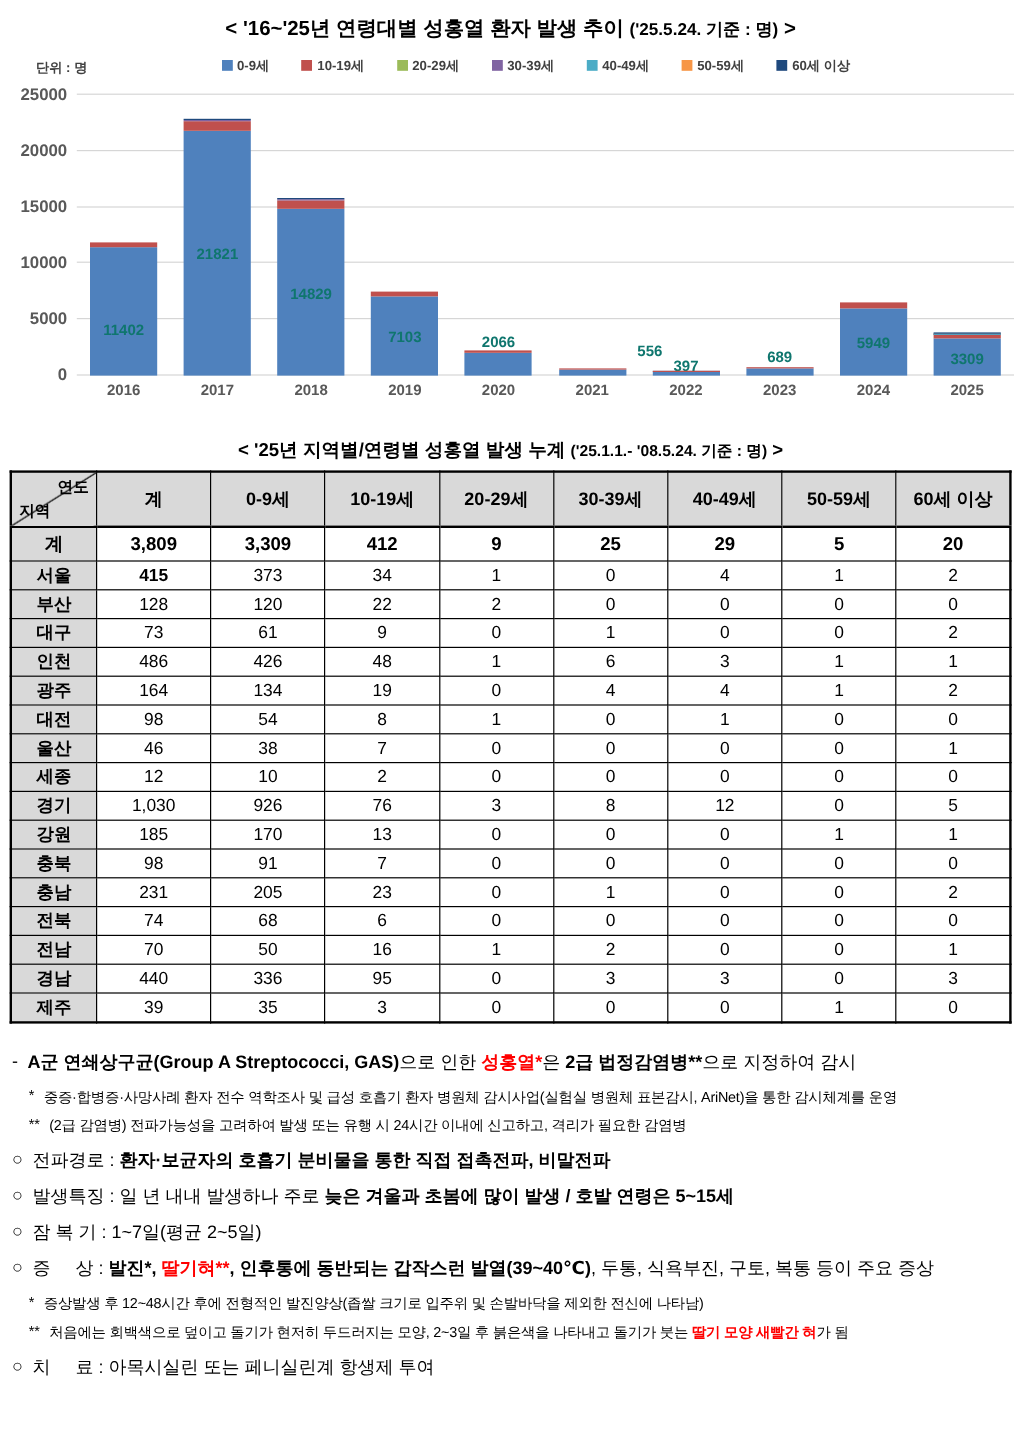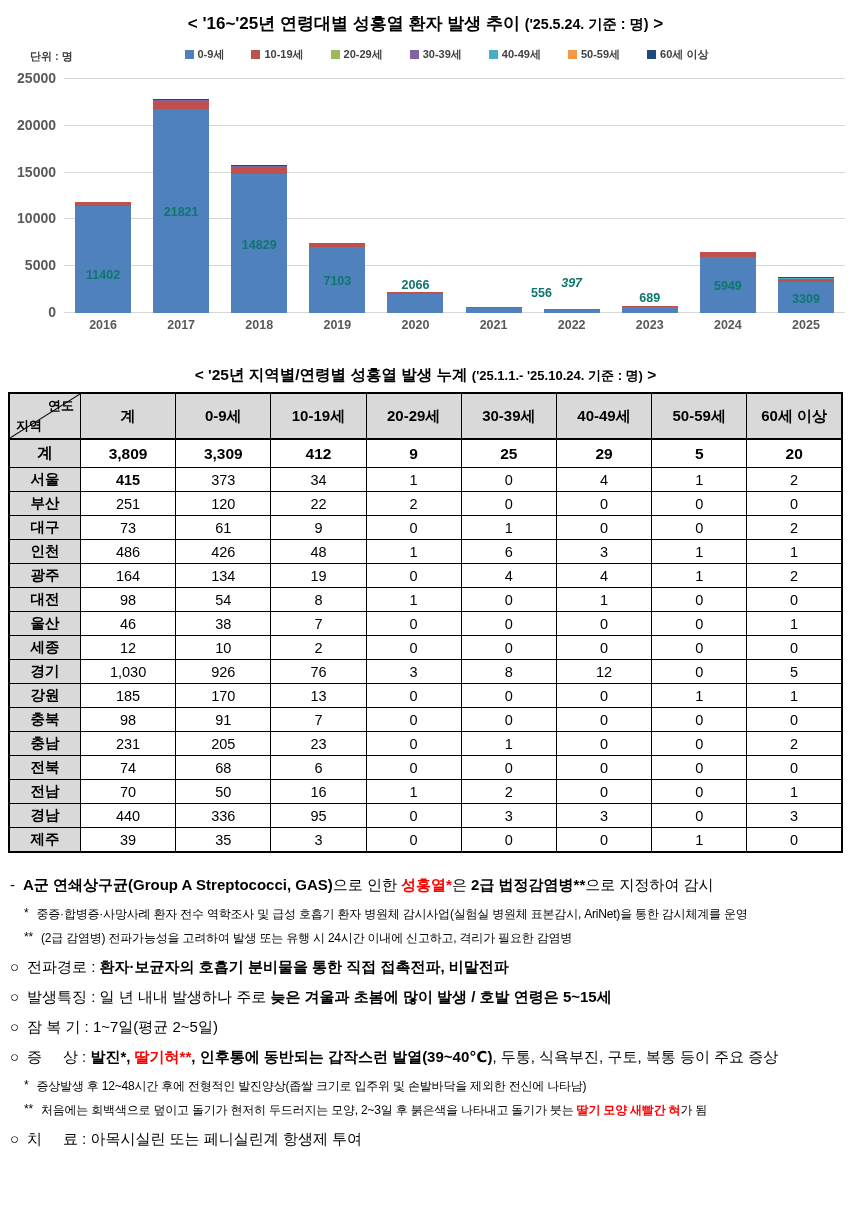--- a/index.html
+++ b/index.html
@@ -113,21 +113,21 @@
           <div class="xtick" style="left: 273.35px;">2019</div>
           <div class="bar-seg" style="left: 323.45px; width: 56px; bottom: 0px; height: 19.3378px; background: rgb(79, 129, 189);"></div>
           <div class="bar-label" style="left: 351.45px; bottom: 21.3378px;">2066</div>
           <div class="bar-seg" style="left: 323.45px; width: 56px; bottom: 19.3378px; height: 1.872px; background: rgb(192, 80, 77);"></div>
           <div class="xtick" style="left: 351.45px;">2020</div>
           <div class="bar-seg" style="left: 401.55px; width: 56px; bottom: 0px; height: 5.20416px; background: rgb(79, 129, 189);"></div>
           <div class="bar-label" style="left: 429.55px; bottom: 13px; margin-left: 48px;">556</div>
           <div class="bar-seg" style="left: 401.55px; width: 56px; bottom: 5.20416px; height: 0.468px; background: rgb(192, 80, 77);"></div>
           <div class="xtick" style="left: 429.55px;">2021</div>
           <div class="bar-seg" style="left: 479.65px; width: 56px; bottom: 0px; height: 3.71592px; background: rgb(79, 129, 189);"></div>
-          <div class="bar-label" style="left: 507.65px; bottom: 23px; font-style: italic;">397</div>
+          <div class="bar-label" style="left: 507.65px; bottom: 1px;">397</div>
           <div class="bar-seg" style="left: 479.65px; width: 56px; bottom: 3.71592px; height: 0.468px; background: rgb(192, 80, 77);"></div>
           <div class="xtick" style="left: 507.65px;">2022</div>
           <div class="bar-seg" style="left: 557.75px; width: 56px; bottom: 0px; height: 6.44904px; background: rgb(79, 129, 189);"></div>
           <div class="bar-label" style="left: 585.75px; bottom: 8.44904px;">689</div>
           <div class="bar-seg" style="left: 557.75px; width: 56px; bottom: 6.44904px; height: 0.7488px; background: rgb(192, 80, 77);"></div>
           <div class="xtick" style="left: 585.75px;">2023</div>
           <div class="bar-seg" style="left: 635.85px; width: 56px; bottom: 0px; height: 55.6826px; background: rgb(79, 129, 189);"></div>
           <div class="bar-label" style="left: 663.85px; bottom: 19.8413px;">5949</div>
           <div class="bar-seg" style="left: 635.85px; width: 56px; bottom: 55.6826px; height: 5.148px; background: rgb(192, 80, 77);"></div>
           <div class="xtick" style="left: 663.85px; text-align: center;">2024</div>
@@ -138,21 +138,21 @@
           <div class="bar-seg" style="left: 713.95px; width: 56px; bottom: 34.9128px; height: 0.234px; background: rgb(128, 100, 162);"></div>
           <div class="bar-seg" style="left: 713.95px; width: 56px; bottom: 35.1468px; height: 0.27144px; background: rgb(75, 172, 198);"></div>
           <div class="bar-seg" style="left: 713.95px; width: 56px; bottom: 35.4182px; height: 0.0468px; background: rgb(247, 150, 70);"></div>
           <div class="bar-seg" style="left: 713.95px; width: 56px; bottom: 35.465px; height: 0.1872px; background: rgb(31, 73, 125);"></div>
           <div class="xtick" style="left: 741.95px;">2025</div>
         </div>
     </div>
   </div>
 
   <div class="table-section">
-    <div class="table-title"><span style="font-weight: bold;">&lt; '25년 지역별/연령별 성홍열 발생 누계 </span><span style="font-weight: bold; font-size: 0.84em;">('25.1.1.- '25.10.24. 기준 : 명)</span><span style="font-weight: bold;"> &gt;</span></div>
+    <div class="table-title"><span style="font-weight: bold;">&lt; '25년 지역별/연령별 성홍열 발생 누계 </span><span style="font-weight: bold; font-size: 0.84em;">('25.1.1.- '08.5.24. 기준 : 명)</span><span style="font-weight: bold;"> &gt;</span></div>
     <table class="stats">
       <thead>
         <tr>
           <th class="corner">
             <span class="corner-top">연도</span>
             <span class="corner-bottom">지역</span>
           </th>
         <th>계</th>
             <th>0-9세</th>
             <th>10-19세</th>
@@ -181,21 +181,21 @@
             <td>373</td>
             <td>34</td>
             <td>1</td>
             <td>0</td>
             <td>4</td>
             <td>1</td>
             <td>2</td>
           </tr>
           <tr>
             <th class="region">부산</th>
-            <td>251</td>
+            <td>128</td>
             <td>120</td>
             <td>22</td>
             <td>2</td>
             <td>0</td>
             <td>0</td>
             <td>0</td>
             <td>0</td>
           </tr>
           <tr>
             <th class="region">대구</th>

